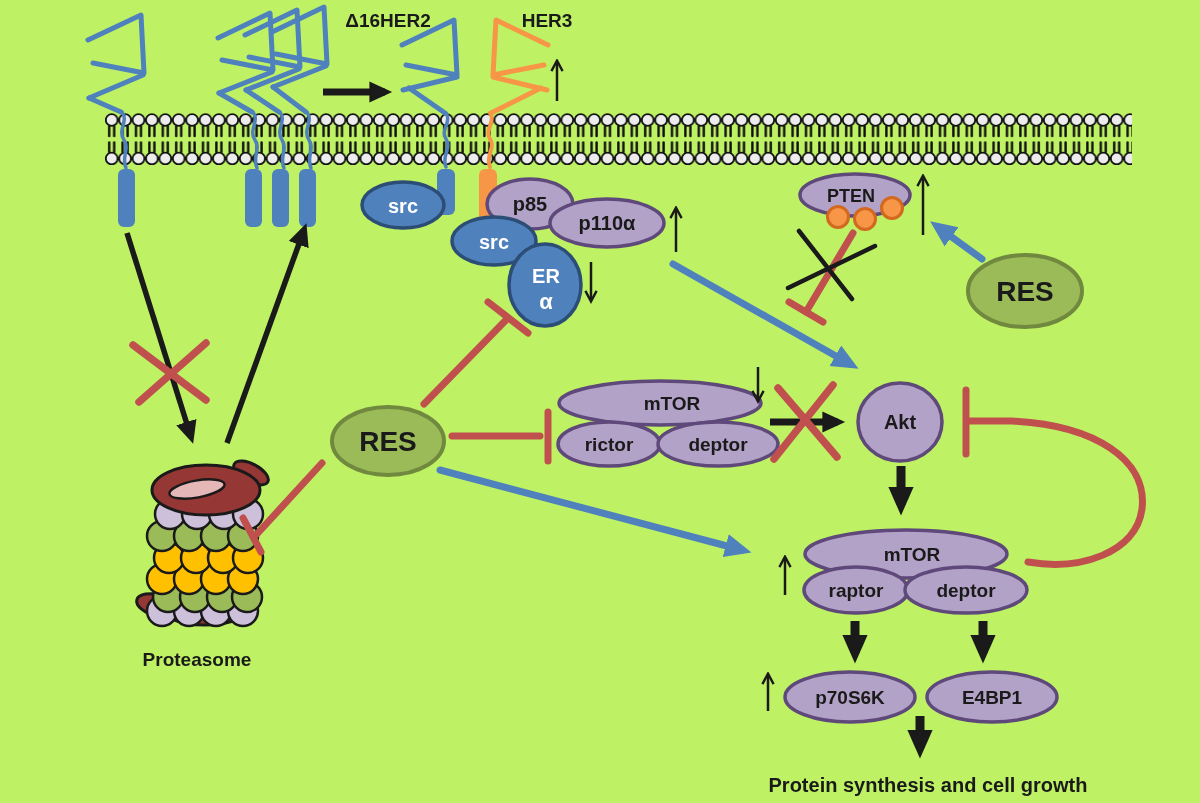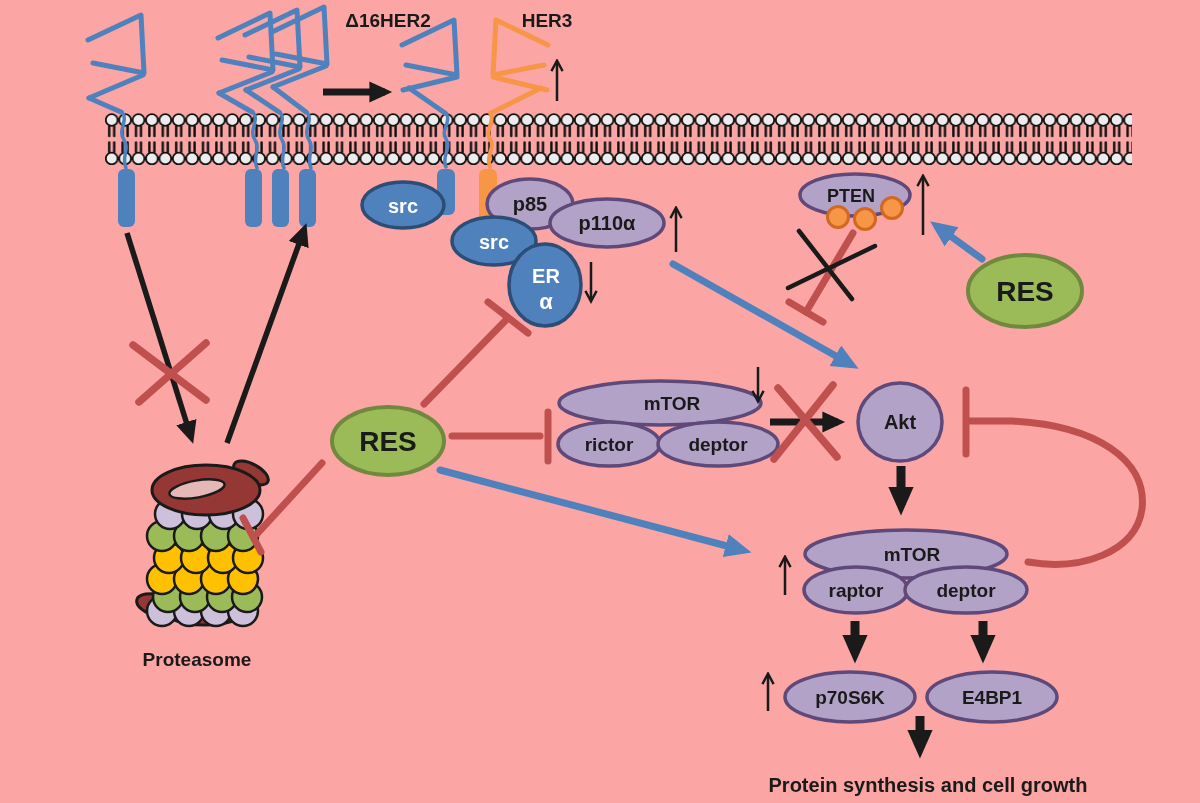--- a/index.html
+++ b/index.html
@@ -1,16 +1,16 @@
 <!DOCTYPE html>
 <html><head>
 <meta charset="utf-8">
 <style>
   html,body{margin:0;padding:0;background:#fff;}
-  .stage{position:relative;width:1200px;height:803px;background:#fca5a5;overflow:hidden;}
+  .stage{position:relative;width:1200px;height:803px;background:#bef264;overflow:hidden;}
   svg{display:block;}
   
   .n-purple{fill:#B3A2C7;stroke:#5F497A;stroke-width:3.5;}
   .n-blue{fill:#4F81BD;stroke:#2C4D75;stroke-width:3.5;}
   .n-green{fill:#9BBB59;stroke:#71893F;stroke-width:4;}
   .n-orange{fill:#F79646;stroke:#D2691E;stroke-width:3;}
   .t{font:bold 20px "Liberation Sans",sans-serif;fill:#1a1a1a;text-anchor:middle;}
   .t18{font-size:18px;} .t19{font-size:19px;} .t28{font-size:28px;} .t22{font-size:22px;}
   .t-w{fill:#ffffff;}
   .rcpt{fill:none;stroke:#4F81BD;stroke-width:5;stroke-linejoin:round;stroke-linecap:round;}

